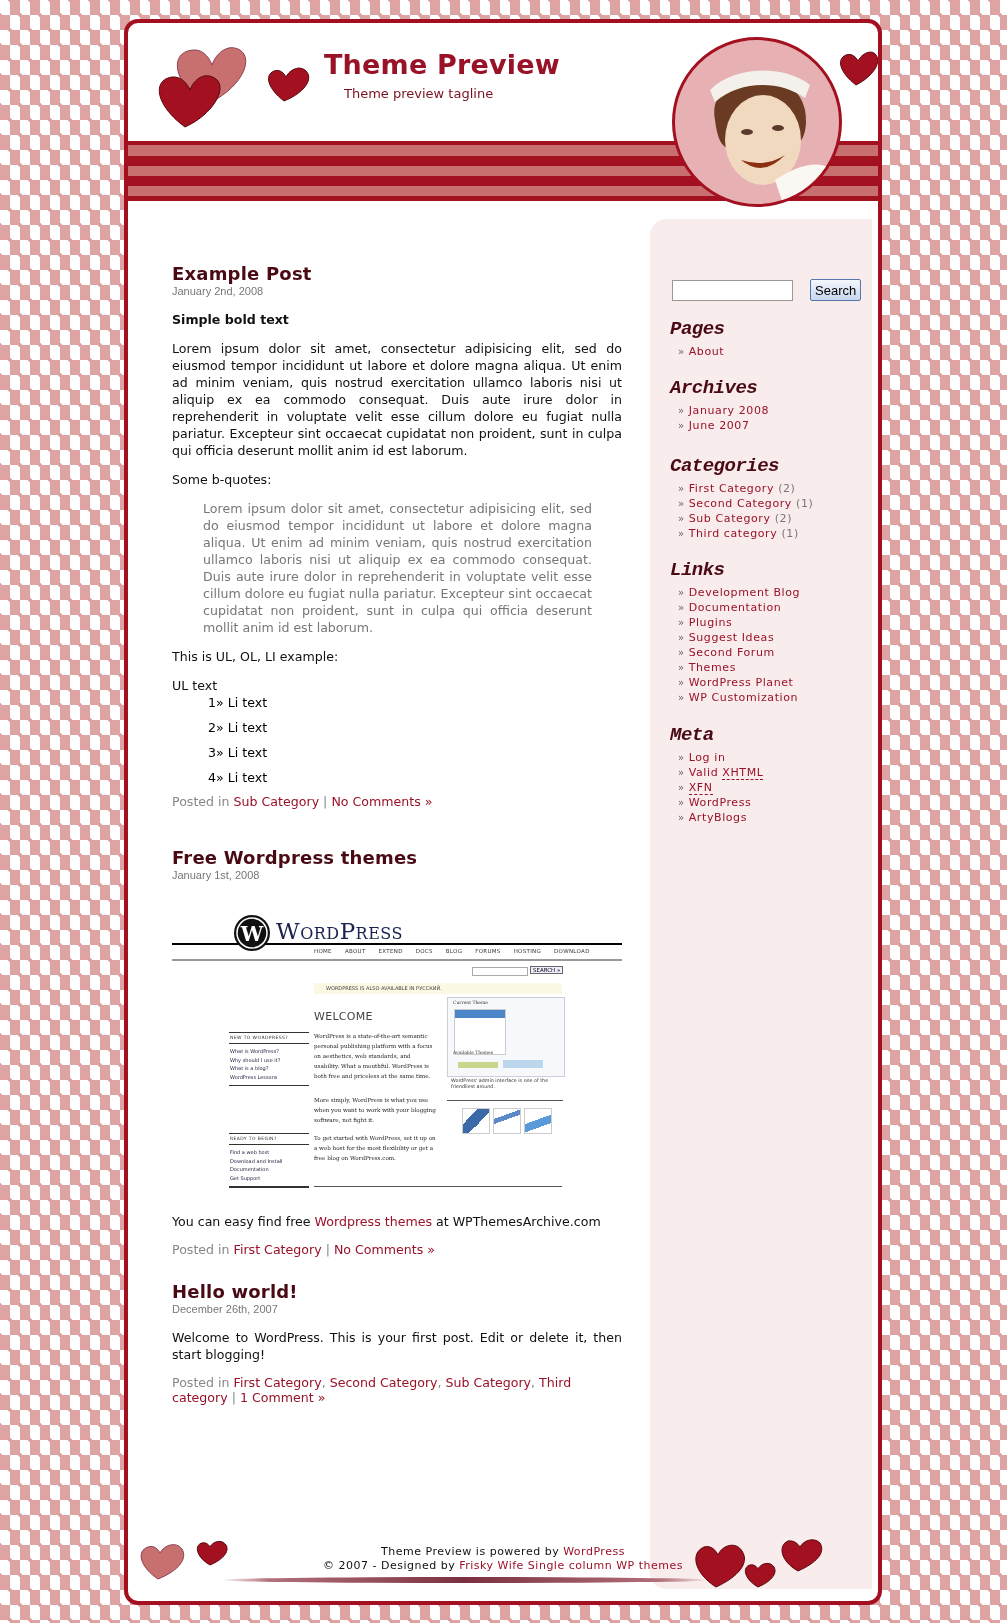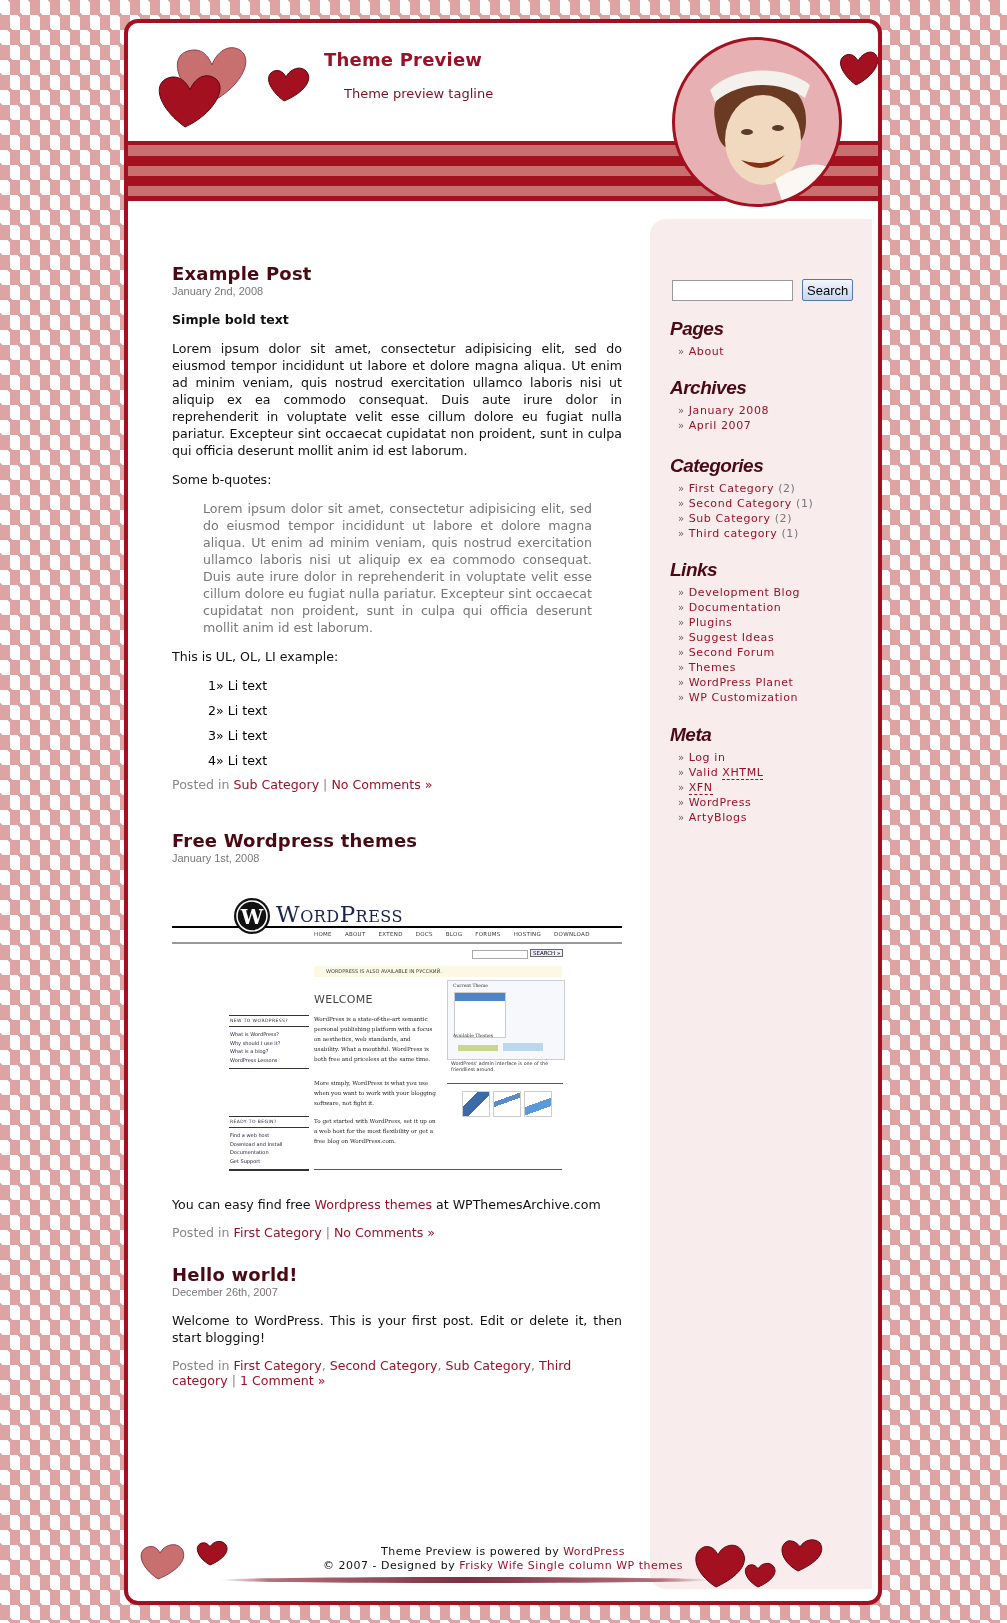--- a/index.html
+++ b/index.html
@@ -32,21 +32,21 @@
       #a31020 15px, #a31020 25px,
       #c87070 25px, #c87070 35px,
       #a31020 35px, #a31020 45px,
       #c87070 45px, #c87070 55px,
       #a31020 55px, #a31020 60px);
   }
   .heart { position: absolute; }
   .site-title {
     position: absolute; left: 196px; top: 26px;
     font-family: "DejaVu Sans", sans-serif; font-weight: bold;
-    font-size: 18px; color: #9a1228; margin: 0; letter-spacing: 0.2px;
+    font-size: 27px; color: #9a1228; margin: 0; letter-spacing: 0.2px;
   }
   .site-tagline {
     position: absolute; left: 216px; top: 63px;
     font-size: 13px; color: #7a1020; margin: 0;
   }
   .portrait {
     position: absolute; left: 544px; top: 14px; width: 170px; height: 170px;
     border-radius: 50%; background: #e7b0b2; border: 3px solid #a31020;
     box-sizing: border-box; overflow: hidden;
   }
@@ -73,28 +73,28 @@
   #sidebar {
     position: absolute; left: 522px; top: 196px; width: 222px; height: 1370px;
     background: #f8eced; border-radius: 16px 0 0 16px;
   }
   .search-row { position: absolute; left: 22px; top: 60px; }
   .search-input {
     width: 121px; height: 21px; border: 1px solid #999; box-sizing: border-box;
     background: #fff; vertical-align: middle; font-size: 12px; padding: 0 3px;
   }
   .search-btn {
-    height: 22px; margin-left: 4px; padding: 0 4px; font-size: 13px;
+    height: 22px; margin-left: 12px; padding: 0 4px; font-size: 13px;
     font-family: "Liberation Sans", sans-serif;
     border: 1px solid #5577aa; border-radius: 2px;
     background: linear-gradient(#f4f7fc, #c8d6ee); color: #000; vertical-align: middle;
   }
   .widget { position: absolute; left: 20px; }
   .widget-title {
-    font-family: Liberation Sans, sans-serif; font-style: italic; font-weight: bold;
+    font-family: Liberation Mono, monospace; font-style: italic; font-weight: bold;
     font-size: 19px; color: #4a0a14; margin: 0 0 4px 0; letter-spacing: -0.5px;
   }
   .widget ul { list-style: none; margin: 0; padding: 0 0 0 8px; }
   .widget li { font-size: 11px; line-height: 15px; letter-spacing: 0.6px; color: #777; }
   .widget li .arrow { color: #666; margin-right: 4px; font-size: 10px; }
   abbr { border-bottom: 1px dashed #9a1228; text-decoration: none; }
   
   #footer { position: absolute; left: 0; bottom: 0; width: 100%; height: 70px; }
   .footer-text {
     position: absolute; left: 0; width: 100%; top: 14px; text-align: center;
@@ -145,20 +145,21 @@
 
     <div class="post" style="margin-bottom:38px">
       <h2 class="post-title">Example Post</h2>
       <p class="post-date">January 2nd, 2008</p>
       <div class="entry">
         <p class="bold">Simple bold text</p>
         <p>Lorem ipsum dolor sit amet, consectetur adipisicing elit, sed do eiusmod tempor incididunt ut labore et dolore magna aliqua. Ut enim ad minim veniam, quis nostrud exercitation ullamco laboris nisi ut aliquip ex ea commodo consequat. Duis aute irure dolor in reprehenderit in voluptate velit esse cillum dolore eu fugiat nulla pariatur. Excepteur sint occaecat cupidatat non proident, sunt in culpa qui officia deserunt mollit anim id est laborum.</p>
         <p>Some b-quotes:</p>
         <blockquote>Lorem ipsum dolor sit amet, consectetur adipisicing elit, sed do eiusmod tempor incididunt ut labore et dolore magna aliqua. Ut enim ad minim veniam, quis nostrud exercitation ullamco laboris nisi ut aliquip ex ea commodo consequat. Duis aute irure dolor in reprehenderit in voluptate velit esse cillum dolore eu fugiat nulla pariatur. Excepteur sint occaecat cupidatat non proident, sunt in culpa qui officia deserunt mollit anim id est laborum.</blockquote>
         <p>This is UL, OL, LI example:</p>
+        <p class="ul-label">UL text</p>
         <div class="li">1» Li text</div>
         <div class="li">2» Li text</div>
         <div class="li">3» Li text</div>
         <div class="li" style="">4» Li text</div>
       </div>
       <p class="postmeta">
         <span>Posted in</span>
         <a class="link">Sub Category</a>
         <span>|</span>
         <a class="link">No Comments »</a>
@@ -275,21 +276,21 @@
       <h2 class="widget-title">Pages</h2>
       <ul>
         <li><span class="arrow">»</span><a class="link">About</a></li>
       </ul>
     </div>
 
     <div class="widget" style="top:158px">
       <h2 class="widget-title">Archives</h2>
       <ul>
         <li><span class="arrow">»</span><a class="link">January 2008</a></li>
-        <li><span class="arrow">»</span><a class="link">April 2007</a></li>
+        <li><span class="arrow">»</span><a class="link">June 2007</a></li>
       </ul>
     </div>
 
     <div class="widget" style="top:236px">
       <h2 class="widget-title">Categories</h2>
       <ul>
         <li><span class="arrow">»</span><a class="link">First Category</a> <span>(2)</span></li>
         <li><span class="arrow">»</span><a class="link">Second Category</a> <span>(1)</span></li>
         <li><span class="arrow">»</span><a class="link">Sub Category</a> <span>(2)</span></li>
         <li><span class="arrow">»</span><a class="link">Third category</a> <span>(1)</span></li>

